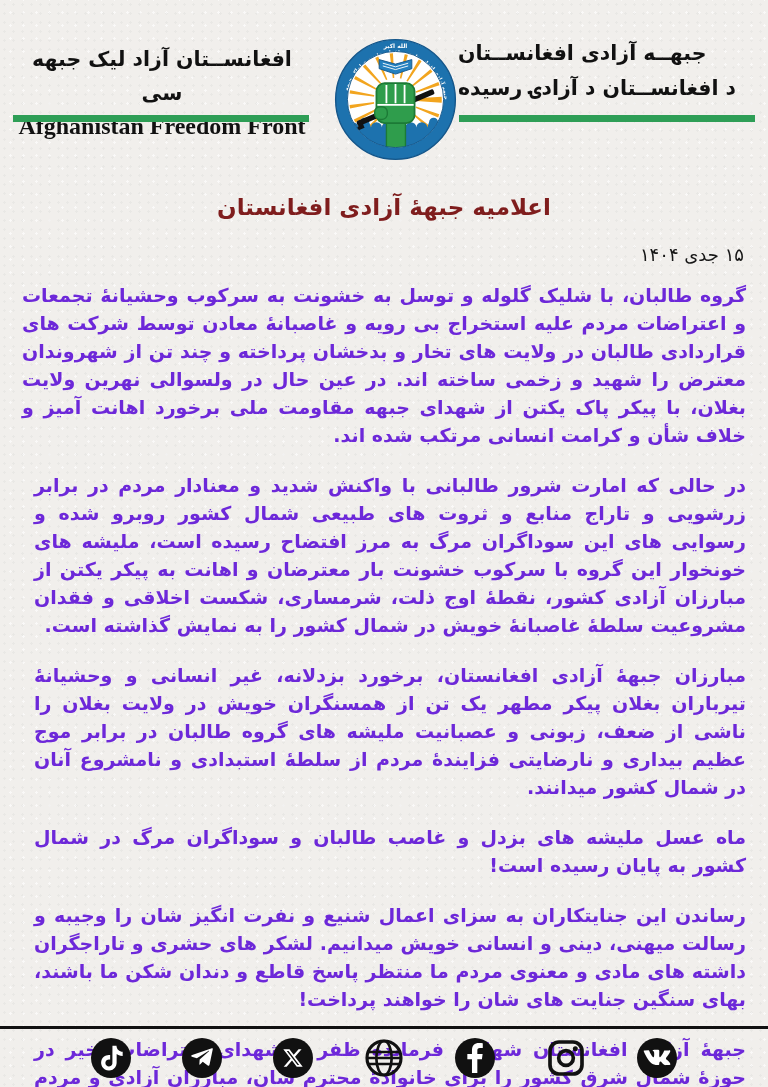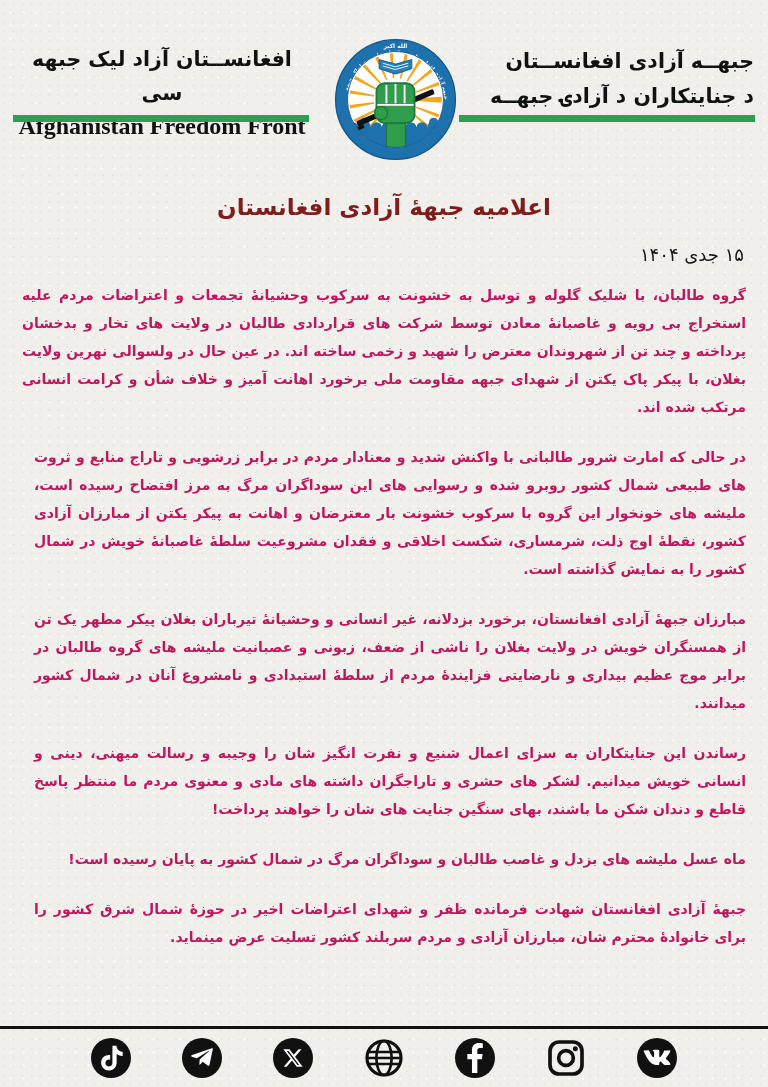--- a/index.html
+++ b/index.html
@@ -12,22 +12,22 @@
     background-size:9px 9px, 13px 13px;
     background-position:0 0, 4px 6px;
     font-family:"DejaVu Sans", sans-serif;
     color:#161616;
   }
   .page{position:relative;width:768px;height:1087px;border-radius:22px;}
 
   
   header{position:relative;height:176px;}
   .hdr-right{
-    position:absolute;top:44px;right:14px;width:296px;
-    direction:rtl;text-align:right;font-weight:bold;
+    position:absolute;top:36px;right:14px;width:296px;
+    direction:rtl;text-align:left;font-weight:bold;
     font-size:20.5px;line-height:35px;color:#111;
   }
   .hdr-left{
     position:absolute;top:42px;left:14px;width:296px;text-align:center;color:#111;
   }
   .hdr-left .fa{direction:rtl;font-weight:bold;font-size:20.5px;line-height:34px;}
   .hdr-left .en{font-family:"Liberation Serif", serif;font-weight:bold;font-size:24px;line-height:32px;}
   .bar{position:absolute;top:115px;height:7px;background:#2e9e56;}
   .bar-left{left:13px;width:296px;}
   .bar-right{right:13px;width:296px;}
@@ -38,22 +38,22 @@
   h1.title{
     margin:14px 0 0 0;text-align:center;direction:rtl;
     font-size:23px;font-weight:bold;line-height:34px;color:#7f1d1d;
   }
   .date{
     direction:rtl;text-align:right;font-weight:normal;font-size:18px;
     margin:20px 2px 16px 0;
   }
   .body-text p{
     direction:rtl;text-align:justify;text-align-last:right;
-    font-size:14px;font-weight:bold;line-height:28px;
-    margin:0 0 14px 0;color:#be185d;
+    font-size:19px;font-weight:bold;line-height:28px;
+    margin:0 0 14px 0;color:#6d28d9;
   }
   .body-text p.gap-before{margin-top:22px;margin-left:12px;}
 
   
   footer{position:absolute;left:0;bottom:0;width:768px;}
   .rule{border-top:3px solid #101010;width:768px;}
   .icons{
     display:flex;justify-content:center;align-items:center;
     gap:51px;padding:9px 0 9px 0;
   }
@@ -66,21 +66,21 @@
 <div class="page">
 
   <header>
     <div class="hdr-left">
       <div class="fa">افغانســتان آزاد لیک جبهه سی</div>
       <div class="en">Afghanistan Freedom Front</div>
     </div>
 
     <div class="hdr-right" dir="rtl">
       <div>جبهــه آزادی افغانســتان</div>
-      <div>د جنایتکاران د آزادۍ جبهــه</div>
+      <div>د افغانســتان د آزادۍ رسیده</div>
     </div>
 
     <div class="bar bar-left"></div>
     <div class="bar bar-right"></div>
 
     <div class="logo-wrap">
       <svg viewBox="0 0 140 140">
 
         <circle cx="70" cy="70" r="66" fill="#1d72ae"></circle>
         <circle cx="70" cy="70" r="53" fill="#ffffff"></circle>
@@ -134,22 +134,22 @@
   </header>
 
   <main>
     <h1 class="title">اعلامیه جبهۀ آزادی افغانستان</h1>
     <div class="date">۱۵ جدی ۱۴۰۴</div>
 
     <div class="body-text">
       <p>گروه طالبان، با شلیک گلوله و توسل به خشونت به سرکوب وحشیانۀ تجمعات و اعتراضات مردم علیه استخراج بی رویه و غاصبانۀ معادن توسط شرکت های قراردادی طالبان در ولایت های تخار و بدخشان پرداخته و چند تن از شهروندان معترض را شهید و زخمی ساخته اند. در عین حال در ولسوالی نهرین ولایت بغلان، با پیکر پاک یکتن از شهدای جبهه مقاومت ملی برخورد اهانت آمیز و خلاف شأن و کرامت انسانی مرتکب شده اند.</p>
       <p class="gap-before">در حالی که امارت شرور طالبانی با واکنش شدید و معنادار مردم در برابر زرشویی و تاراج منابع و ثروت های طبیعی شمال کشور روبرو شده و رسوایی های این سوداگران مرگ به مرز افتضاح رسیده است، ملیشه های خونخوار این گروه با سرکوب خشونت بار معترضان و اهانت به پیکر یکتن از مبارزان آزادی کشور، نقطۀ اوج ذلت، شرمساری، شکست اخلاقی و فقدان مشروعیت سلطۀ غاصبانۀ خویش در شمال کشور را به نمایش گذاشته است.</p>
       <p class="gap-before">مبارزان جبهۀ آزادی افغانستان، برخورد بزدلانه، غیر انسانی و وحشیانۀ تیرباران بغلان پیکر مطهر یک تن از همسنگران خویش در ولایت بغلان را ناشی از ضعف، زبونی و عصبانیت ملیشه های گروه طالبان در برابر موج عظیم بیداری و نارضایتی فزایندۀ مردم از سلطۀ استبدادی و نامشروع آنان در شمال کشور میدانند.</p>
+      <p class="gap-before">ماه عسل ملیشه های بزدل و غاصب طالبان و سوداگران مرگ در شمال کشور به پایان رسیده است!</p>
       <p class="gap-before">رساندن این جنایتکاران به سزای اعمال شنیع و نفرت انگیز شان را وجیبه و رسالت میهنی، دینی و انسانی خویش میدانیم. لشکر های حشری و تاراجگران داشته های مادی و معنوی مردم ما منتظر پاسخ قاطع و دندان شکن ما باشند، بهای سنگین جنایت های شان را خواهند پرداخت!</p>
-      <p class="gap-before">ماه عسل ملیشه های بزدل و غاصب طالبان و سوداگران مرگ در شمال کشور به پایان رسیده است!</p>
       <p class="gap-before">جبهۀ آزادی افغانستان شهادت فرمانده ظفر و شهدای اعتراضات اخیر در حوزۀ شمال شرق کشور را برای خانوادۀ محترم شان، مبارزان آزادی و مردم سربلند کشور تسلیت عرض مینماید.</p>
     </div>
 
   </main>
 
   <footer>
     <div class="rule"></div>
     <div class="icons">
 
       <span class="sicon">

